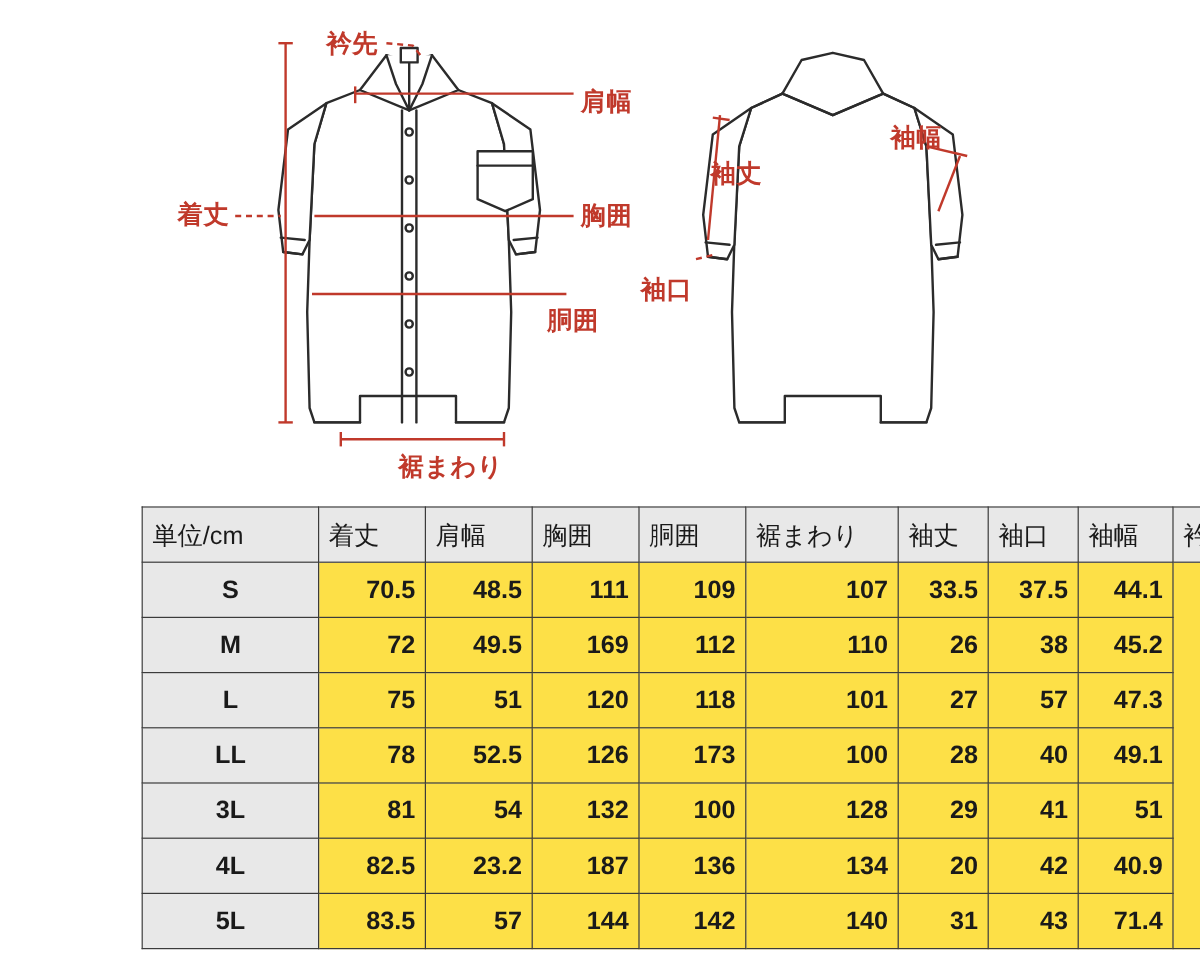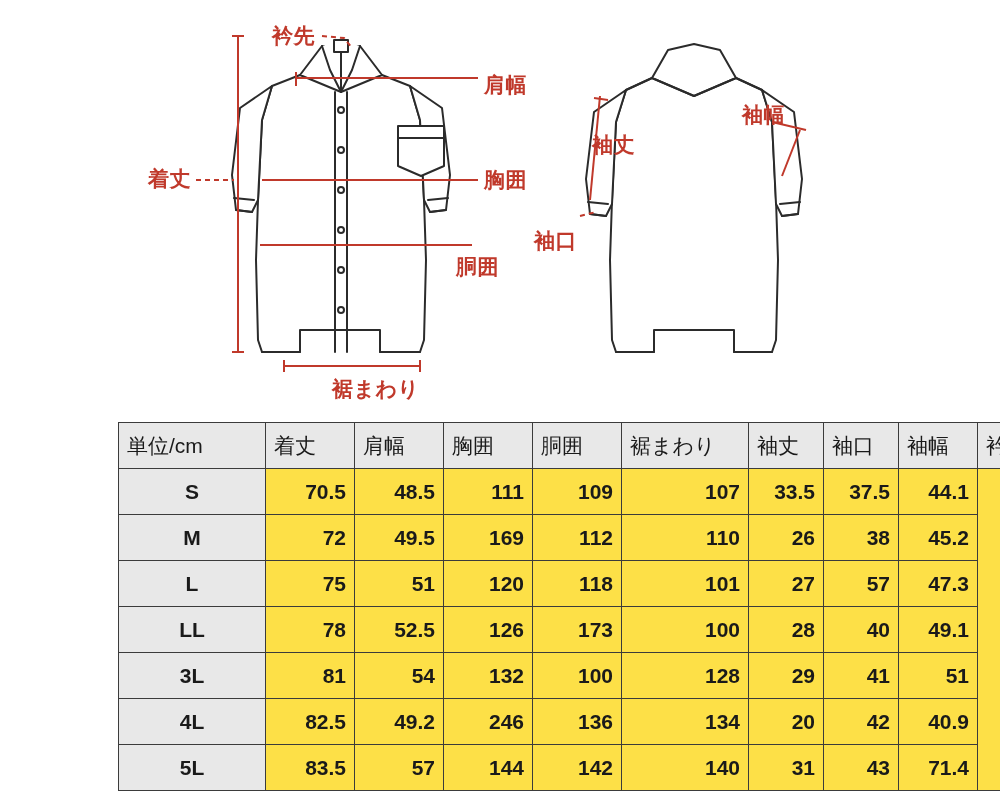--- a/index.html
+++ b/index.html
@@ -296,22 +296,22 @@
         <td>132</td>
         <td>100</td>
         <td>128</td>
         <td>29</td>
         <td>41</td>
         <td>51</td>
       </tr>
       <tr>
         <th class="rowhdr">4L</th>
         <td>82.5</td>
-        <td>49.2</td>
-        <td>246</td>
+        <td>23.2</td>
+        <td>187</td>
         <td>136</td>
         <td>134</td>
         <td>20</td>
         <td>42</td>
         <td>40.9</td>
       </tr>
       <tr>
         <th class="rowhdr">5L</th>
         <td>83.5</td>
         <td>57</td>

